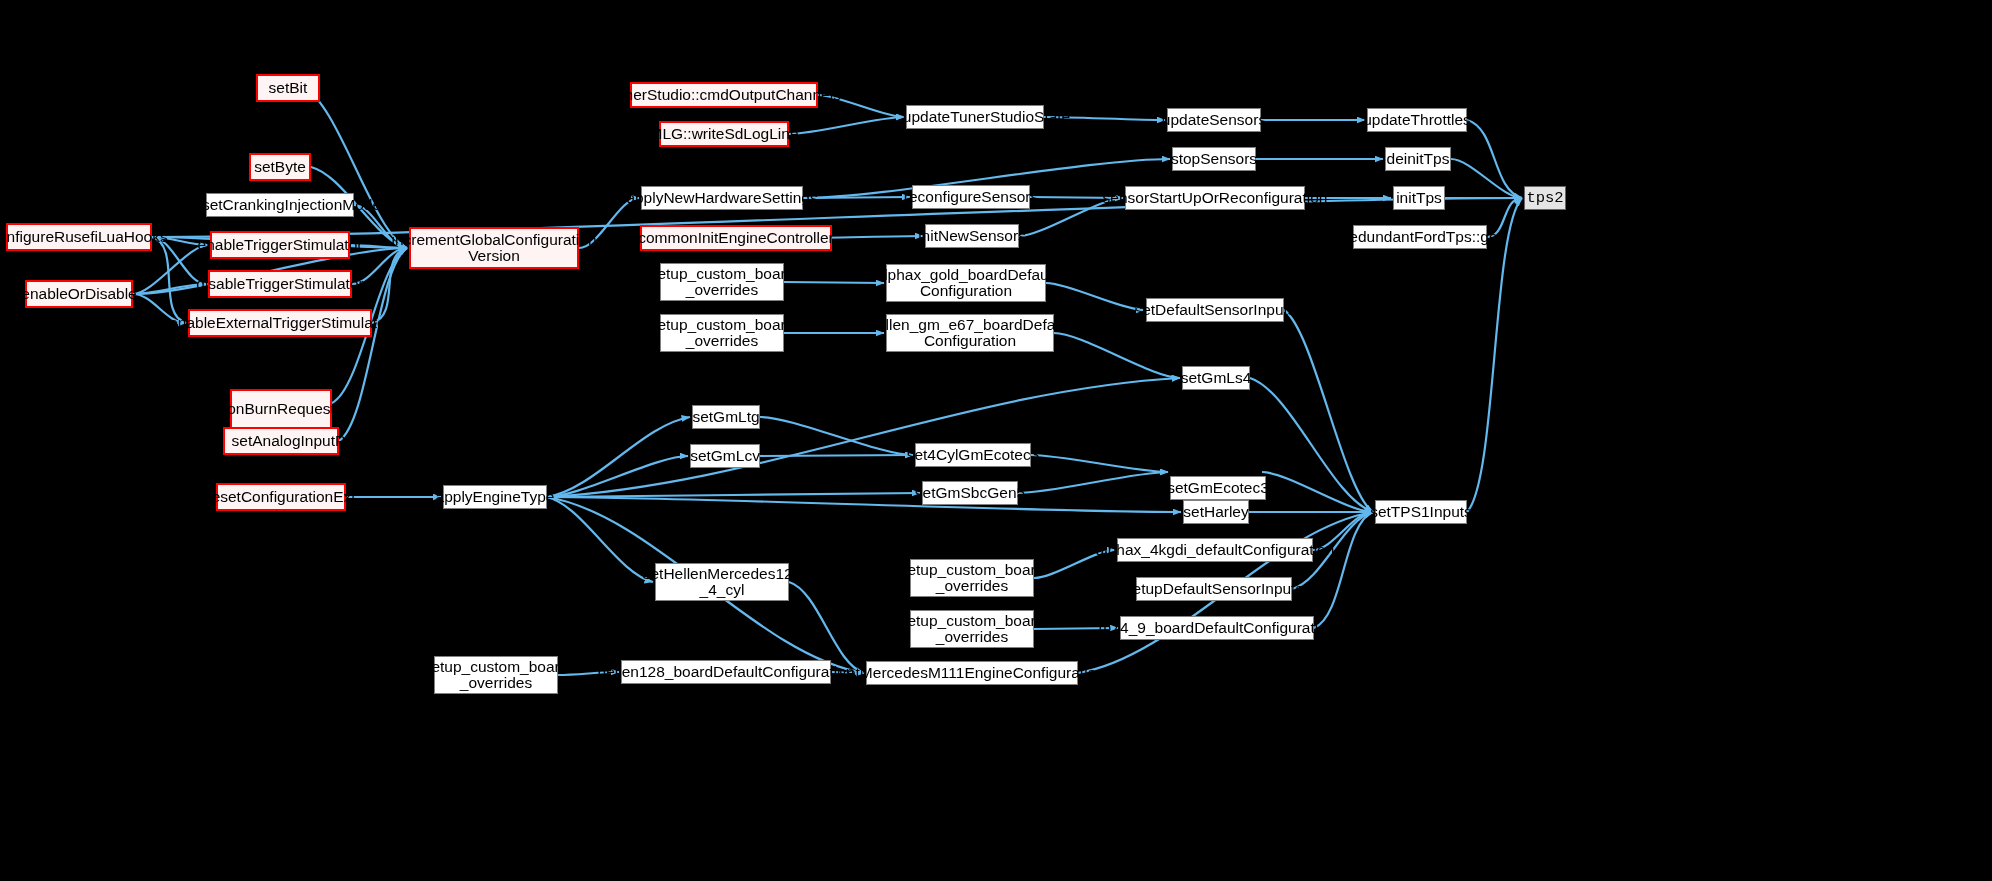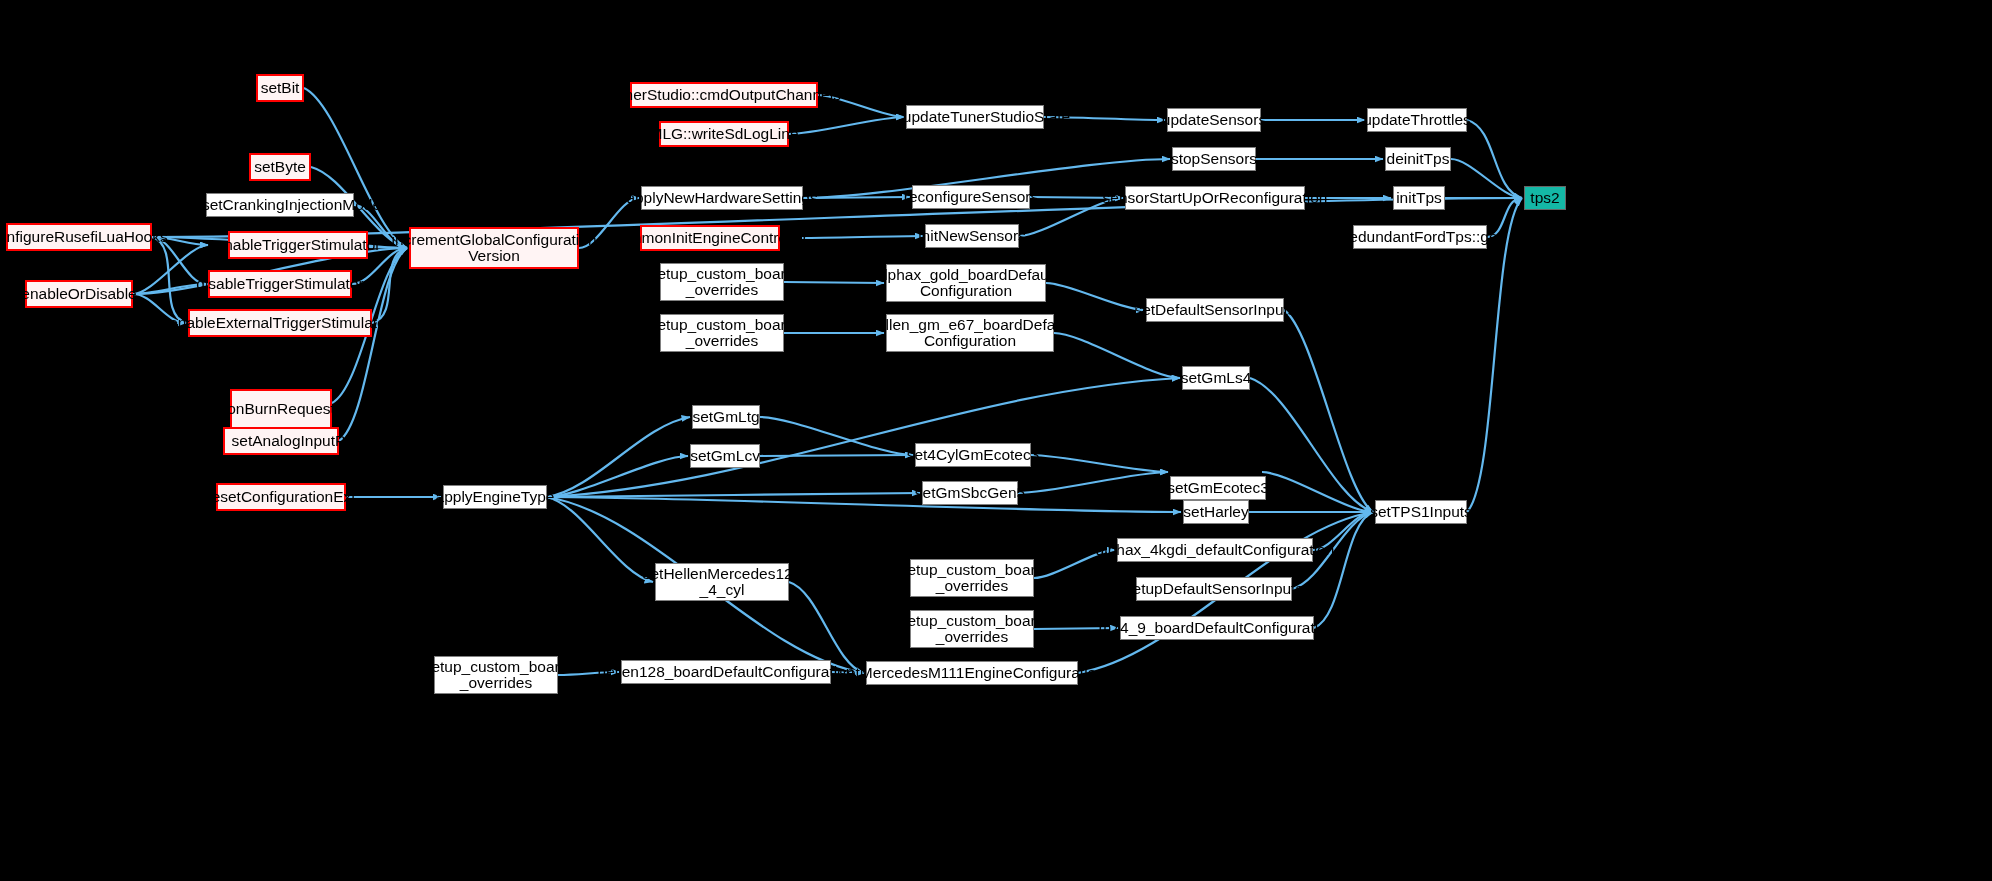--- a/index.html
+++ b/index.html
@@ -37,22 +37,23 @@
     border: 1px solid #808080;
     white-space: pre-line;
     padding: 0 5px;
     z-index: 5;
   }
   .node.red {
     background: #fff4f4;
     border: 2px solid #ff0000;
   }
   .node.current {
-    background: #14b8a6;
+    background: #e5e5e5;
     border: 1px solid #666666;
+    font-family: Liberation Mono, monospace;
   }
 </style>
 </head>
 <body>
 
 <div id="canvas">
   <svg id="edges" viewBox="0 0 1992 881">
     <defs>
       <marker id="ah" markerWidth="9" markerHeight="7" refX="8.5" refY="3.5" orient="auto" markerUnits="userSpaceOnUse">
         <polygon points="0 0, 9 3.5, 0 7" fill="#63b8ee"></polygon>
@@ -120,24 +121,24 @@
         <path d="M 558 675 C 578 675, 599 672, 619 672"></path>
         <path d="M 831 672 C 851 672, 844 673, 864 673"></path>
         <path d="M 789 582 C 819 591.1, 834 663.9, 864 673"></path>
         <path d="M 1078 673 C 1177.5625 656.9, 1273.4375 528.1, 1373 512"></path>
         <path d="M 1467 512 C 1497 480.6, 1492 229.4, 1522 198"></path>
       </g>
   </svg>
   <div id="node-layer">
       <div class="node red" style="left: 6px; top: 223px; width: 146px; height: 28px;">configureRusefiLuaHooks</div>
       <div class="node red" style="left: 25px; top: 280px; width: 108px; height: 28px;">enableOrDisable</div>
-      <div class="node red" style="left: 256px; top: 74px; width: 48px; height: 28px;">setBit</div>
+      <div class="node red" style="left: 256px; top: 74px; width: 64px; height: 28px;">setBit</div>
       <div class="node red" style="left: 249px; top: 153px; width: 62px; height: 28px;">setByte</div>
       <div class="node" style="left: 206px; top: 193px; width: 148px; height: 24px; padding-left: 28px;">setCrankingInjectionMode</div>
-      <div class="node red" style="left: 228px; top: 231px; width: 140px; height: 28px;">enableTriggerStimulator</div>
+      <div class="node red" style="left: 210px; top: 231px; width: 140px; height: 28px;">enableTriggerStimulator</div>
       <div class="node red" style="left: 208px; top: 270px; width: 144px; height: 28px;">disableTriggerStimulator</div>
       <div class="node red" style="left: 188px; top: 309px; width: 184px; height: 28px;">enableExternalTriggerStimulator</div>
       <div class="node red" style="left: 230px; top: 389px; width: 102px; height: 40px;">onBurnRequest</div>
       <div class="node red" style="left: 223px; top: 427px; width: 116px; height: 28px; padding-left: 32px;">setAnalogInputPin</div>
       <div class="node red" style="left: 216px; top: 483px; width: 130px; height: 28px;">resetConfigurationExt</div>
       <div class="node red" style="left: 409px; top: 227px; width: 170px; height: 42px; text-align: center;">incrementGlobalConfiguration
 Version</div>
       <div class="node" style="left: 443px; top: 485px; width: 104px; height: 24px;">applyEngineType</div>
       <div class="node" style="left: 660px; top: 263px; width: 124px; height: 38px;">setup_custom_board
 _overrides</div>
@@ -145,21 +146,21 @@
 _overrides</div>
       <div class="node" style="left: 910px; top: 559px; width: 124px; height: 38px;">setup_custom_board
 _overrides</div>
       <div class="node" style="left: 910px; top: 610px; width: 124px; height: 38px;">setup_custom_board
 _overrides</div>
       <div class="node" style="left: 434px; top: 656px; width: 124px; height: 38px;">setup_custom_board
 _overrides</div>
       <div class="node red" style="left: 630px; top: 82px; width: 188px; height: 26px;">TunerStudio::cmdOutputChannels</div>
       <div class="node red" style="left: 659px; top: 121px; width: 130px; height: 26px;">MLG::writeSdLogLine</div>
       <div class="node" style="left: 641px; top: 186px; width: 162px; height: 24px;">applyNewHardwareSettings</div>
-      <div class="node red" style="left: 640px; top: 225px; width: 140px; height: 26px;">commonInitEngineController</div>
+      <div class="node red" style="left: 640px; top: 225px; width: 192px; height: 26px;">commonInitEngineController</div>
       <div class="node" style="left: 655px; top: 563px; width: 134px; height: 38px;">setHellenMercedes128
 _4_cyl</div>
       <div class="node" style="left: 621px; top: 660px; width: 210px; height: 24px;">hellen128_boardDefaultConfiguration</div>
       <div class="node" style="left: 906px; top: 105px; width: 138px; height: 24px; padding-left: 28px;">updateTunerStudioState</div>
       <div class="node" style="left: 912px; top: 185px; width: 118px; height: 24px;">reconfigureSensors</div>
       <div class="node" style="left: 925px; top: 224px; width: 94px; height: 24px;">initNewSensors</div>
       <div class="node" style="left: 886px; top: 264px; width: 160px; height: 38px;">alphax_gold_boardDefault
 Configuration</div>
       <div class="node" style="left: 886px; top: 314px; width: 168px; height: 38px;">hellen_gm_e67_boardDefault
 Configuration</div>

